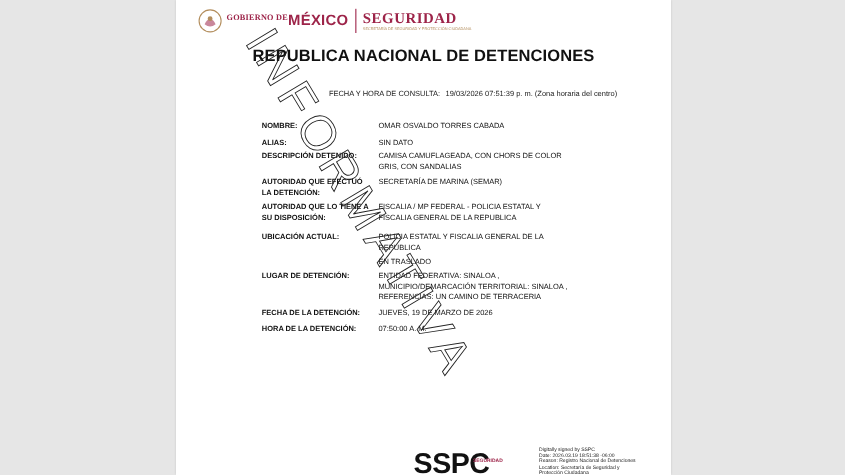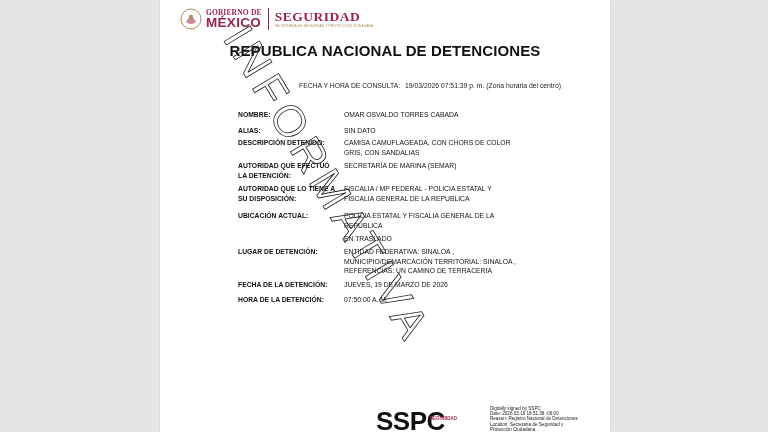--- a/index.html
+++ b/index.html
@@ -17,21 +17,21 @@
     box-shadow: 0 0 2px rgba(0,0,0,0.15);
   }
   .header {
     position: absolute; left: 20px; top: 6px; height: 26px;
     display: flex; align-items: center;
   }
   .shield {
     width: 22px; height: 22px; margin-right: 4px;
   }
   .gob-text {
-    display: flex; flex-direction: column; line-height: 1;
+    display: flex; flex-direction: row; line-height: 1;
     color: #9d2449;
   }
   .gob-small {
     font-size: 7.5px; font-weight: bold; letter-spacing: 0.2px;
     font-family: "Liberation Serif", serif;
   }
   .gob-big {
     font-size: 13.5px; font-weight: bold; letter-spacing: 0.3px;
     font-family: Liberation Sans, sans-serif;
   }

